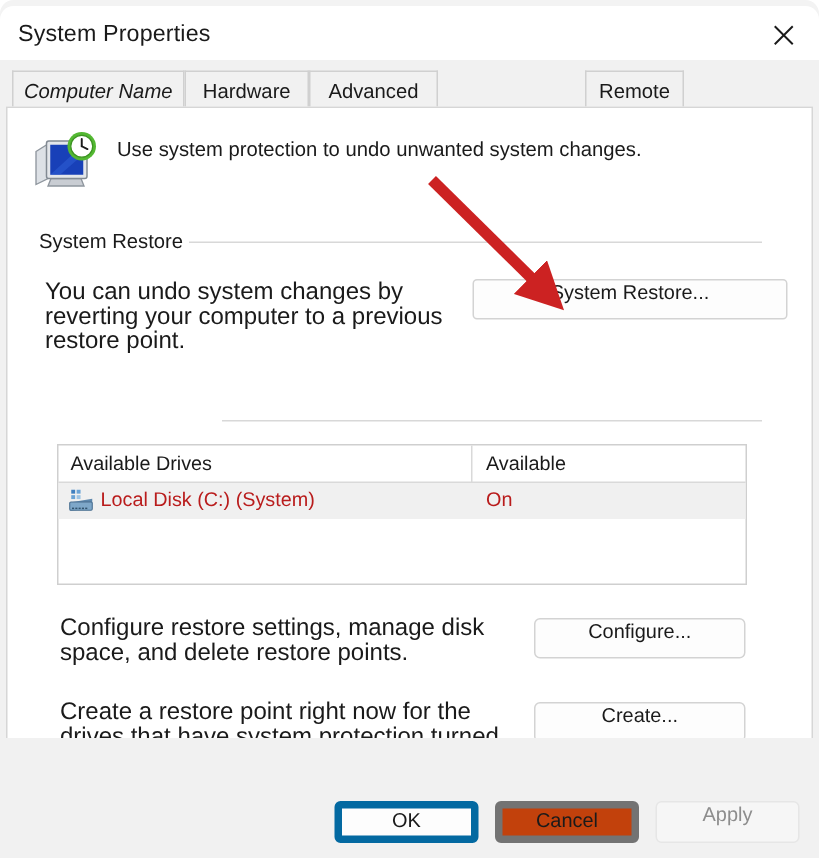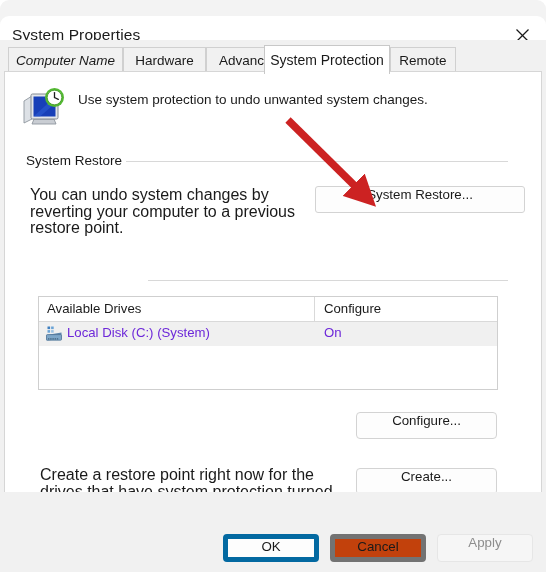--- a/index.html
+++ b/index.html
@@ -22,21 +22,21 @@
     height: 572px;
     background: #f3f3f3;
     border-radius: 9px 9px 0 0;
     overflow: hidden;
     box-sizing: border-box;
   }
 
   
   .titlebar {
     position: absolute;
-    left: 0; top: 16px;
+    left: 0; top: 4px;
     width: 546px; height: 40px;
     background: #ffffff;
     border-radius: 9px 9px 0 0;
   }
   .title-text {
     position: absolute;
     left: 12px; top: 10px;
     font-size: 15.5px;
     color: #1a1a1a;
     letter-spacing: 0.1px;
@@ -189,21 +189,21 @@
   .tbl-row {
     position: absolute;
     left: 0; top: 25px;
     width: 100%; height: 24px;
     background: #f0f0f0;
   }
   .td {
     position: absolute;
     top: 3px;
     font-size: 13.2px;
-    color: #6d28d9;
+    color: #b91c1c;
     white-space: nowrap;
   }
   .drive-icon {
     position: absolute;
     left: 6px; top: 3px;
     width: 18px; height: 18px;
   }
 
   
   .footer {
@@ -258,23 +258,20 @@
     <div class="tabstrip">
       <div class="tab" style="left:8px; width:115px;font-style:italic;">
         <span>Computer Name</span>
       </div>
       <div class="tab" style="left:123px; width:83px;">
         <span>Hardware</span>
       </div>
       <div class="tab" style="left:206px; width:86px;">
         <span>Advanced</span>
       </div>
-      <div class="tab active" style="left:264px; width:126px;">
-        <span>System Protection</span>
-      </div>
       <div class="tab" style="left:390px; width:66px;">
         <span>Remote</span>
       </div>
     </div>
 
     <div class="tabpanel"></div>
 
     <div class="hdr-icon">
       <svg width="48" height="44" viewBox="0 0 48 44" aria-hidden="true">
 
@@ -302,21 +299,21 @@
 
     <div class="btn wide-flat" style="left:315px; top:146px; width:210px; height:27px;">
       <span>System Restore...</span>
     </div>
 
     <div class="group-rule" style="left:148px; top:240px; width:360px;"></div>
 
     <div class="table">
       <div class="tbl-head">
         <div class="th" style="left:8px;">Available Drives</div>
-        <div class="th" style="left:285px;">Configure</div>
+        <div class="th" style="left:285px;">Available</div>
         <div class="tbl-col-divider"></div>
       </div>
 
       <div class="tbl-row">
         <div class="drive-icon">
           <svg width="18" height="18" viewBox="0 0 18 18" aria-hidden="true">
             <rect x="2.5" y="1.5" width="2.6" height="2.6" fill="#3f7fbf"></rect>
             <rect x="6.1" y="1.5" width="2.6" height="2.6" fill="#6aa3d6"></rect>
             <rect x="2.5" y="5.1" width="2.6" height="2.6" fill="#6aa3d6"></rect>
             <rect x="6.1" y="5.1" width="2.6" height="2.6" fill="#9cc3e4"></rect>
@@ -327,20 +324,21 @@
             <rect x="7.4" y="13.4" width="1.4" height="1" fill="#32536e"></rect>
             <rect x="9.6" y="13.4" width="1.4" height="1" fill="#32536e"></rect>
             <rect x="11.8" y="13.4" width="1.4" height="1" fill="#32536e"></rect>
           </svg>
         </div>
         <div class="td" style="left:28px;">Local Disk (C:) (System)</div>
         <div class="td" style="left:285px;">On</div>
       </div>
     </div>
 
+    <div class="body-text" style="left:40px; top:371px; width:305px;">Configure restore settings, manage disk space, and delete restore points.</div>
     <div class="btn" style="left:356px; top:372px; width:141px; height:27px;">
       <span>Configure...</span>
     </div>
 
     <div class="body-text" style="left:40px; top:427px; width:305px;">Create a restore point right now for the drives that have system protection turned on.</div>
     <div class="btn" style="left:356px; top:428px; width:141px; height:27px;">
       <span>Create...</span>
     </div>
 
   </div>

